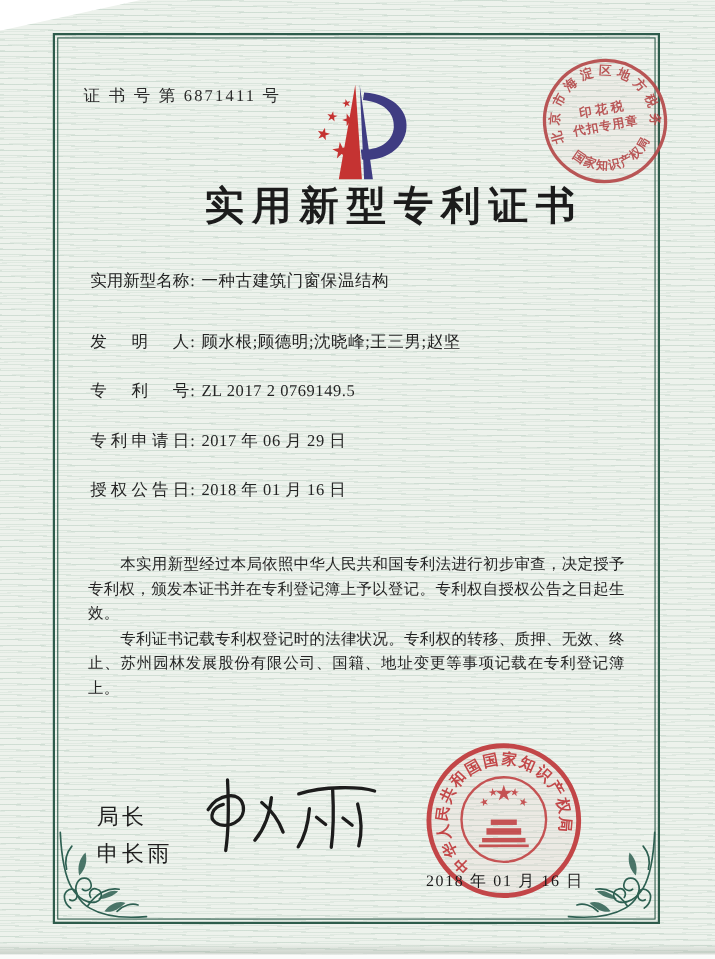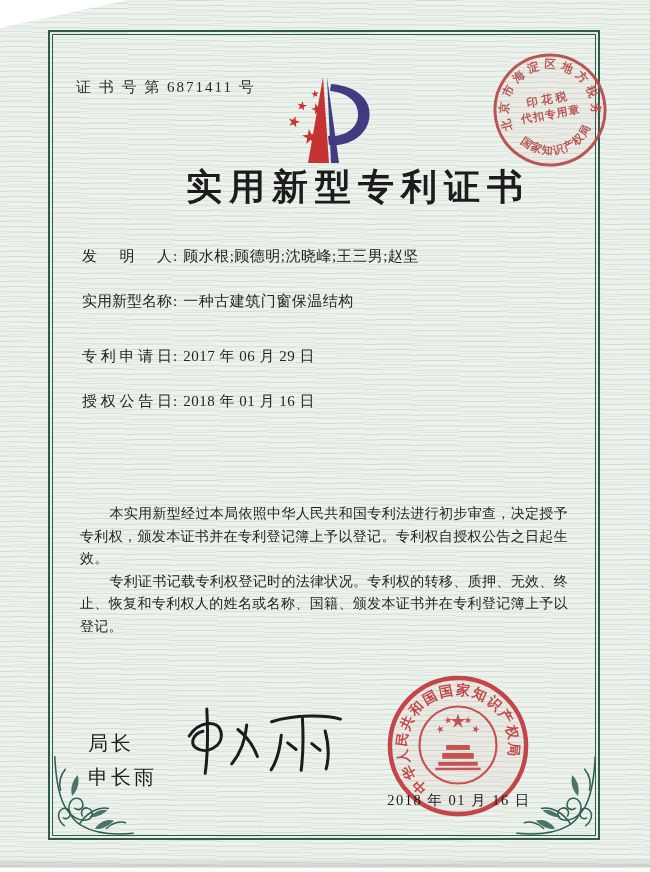--- a/index.html
+++ b/index.html
@@ -144,37 +144,40 @@
         <textPath href="#taxbot" startOffset="2">国家知识产权局</textPath>
       </text>
       <text x="60" y="53" text-anchor="middle" font-size="11.5" fill="#b5494a" font-weight="bold" style="letter-spacing:3px">印花税</text>
       <text x="60" y="68" text-anchor="middle" font-size="11" fill="#b5494a" font-weight="bold" style="letter-spacing:1px">代扣专用章</text>
     </svg>
   </div>
 
   <h1 class="title">实用新型专利证书</h1>
 
   <div class="fields">
+    <div class="frow r1">
+      <span class="flabel">实用新型名称</span><span class="fcolon">:</span><span class="fvalue">一种古建筑门窗保温结构</span>
+    </div>
     <div class="frow r2">
       <span class="flabel">发明人</span><span class="fcolon">:</span><span class="fvalue">顾水根;顾德明;沈晓峰;王三男;赵坚</span>
     </div>
-    <div class="frow r1">
-      <span class="flabel">实用新型名称</span><span class="fcolon">:</span><span class="fvalue">一种古建筑门窗保温结构</span>
+    <div class="frow r3">
+      <span class="flabel">专利号</span><span class="fcolon">:</span><span class="fvalue">ZL 2017 2 0769149.5</span>
     </div>
     <div class="frow r4">
       <span class="flabel">专利申请日</span><span class="fcolon">:</span><span class="fvalue">2017 年 06 月 29 日</span>
     </div>
     <div class="frow r6">
       <span class="flabel">授权公告日</span><span class="fcolon">:</span><span class="fvalue">2018 年 01 月 16 日</span>
     </div>
   </div>
 
   <div class="paras">
     <p>本实用新型经过本局依照中华人民共和国专利法进行初步审查，决定授予专利权，颁发本证书并在专利登记簿上予以登记。专利权自授权公告之日起生效。</p>
-    <p>专利证书记载专利权登记时的法律状况。专利权的转移、质押、无效、终止、恢复和专利权人的姓名或名称、国籍、颁发本证书并在专利登记簿上予以登记。</p>
+    <p>专利证书记载专利权登记时的法律状况。专利权的转移、质押、无效、终止、苏州园林发展股份有限公司、国籍、地址变更等事项记载在专利登记簿上。</p>
   </div>
 
   <div class="signer">
     <div>局长</div>
     <div>申长雨</div>
   </div>
 
   <div class="signature-wrap">
     <svg viewBox="0 0 182 102" width="182" height="102">
       <g stroke="#1c1c1c" stroke-width="3" fill="none" stroke-linecap="round" stroke-linejoin="round">

